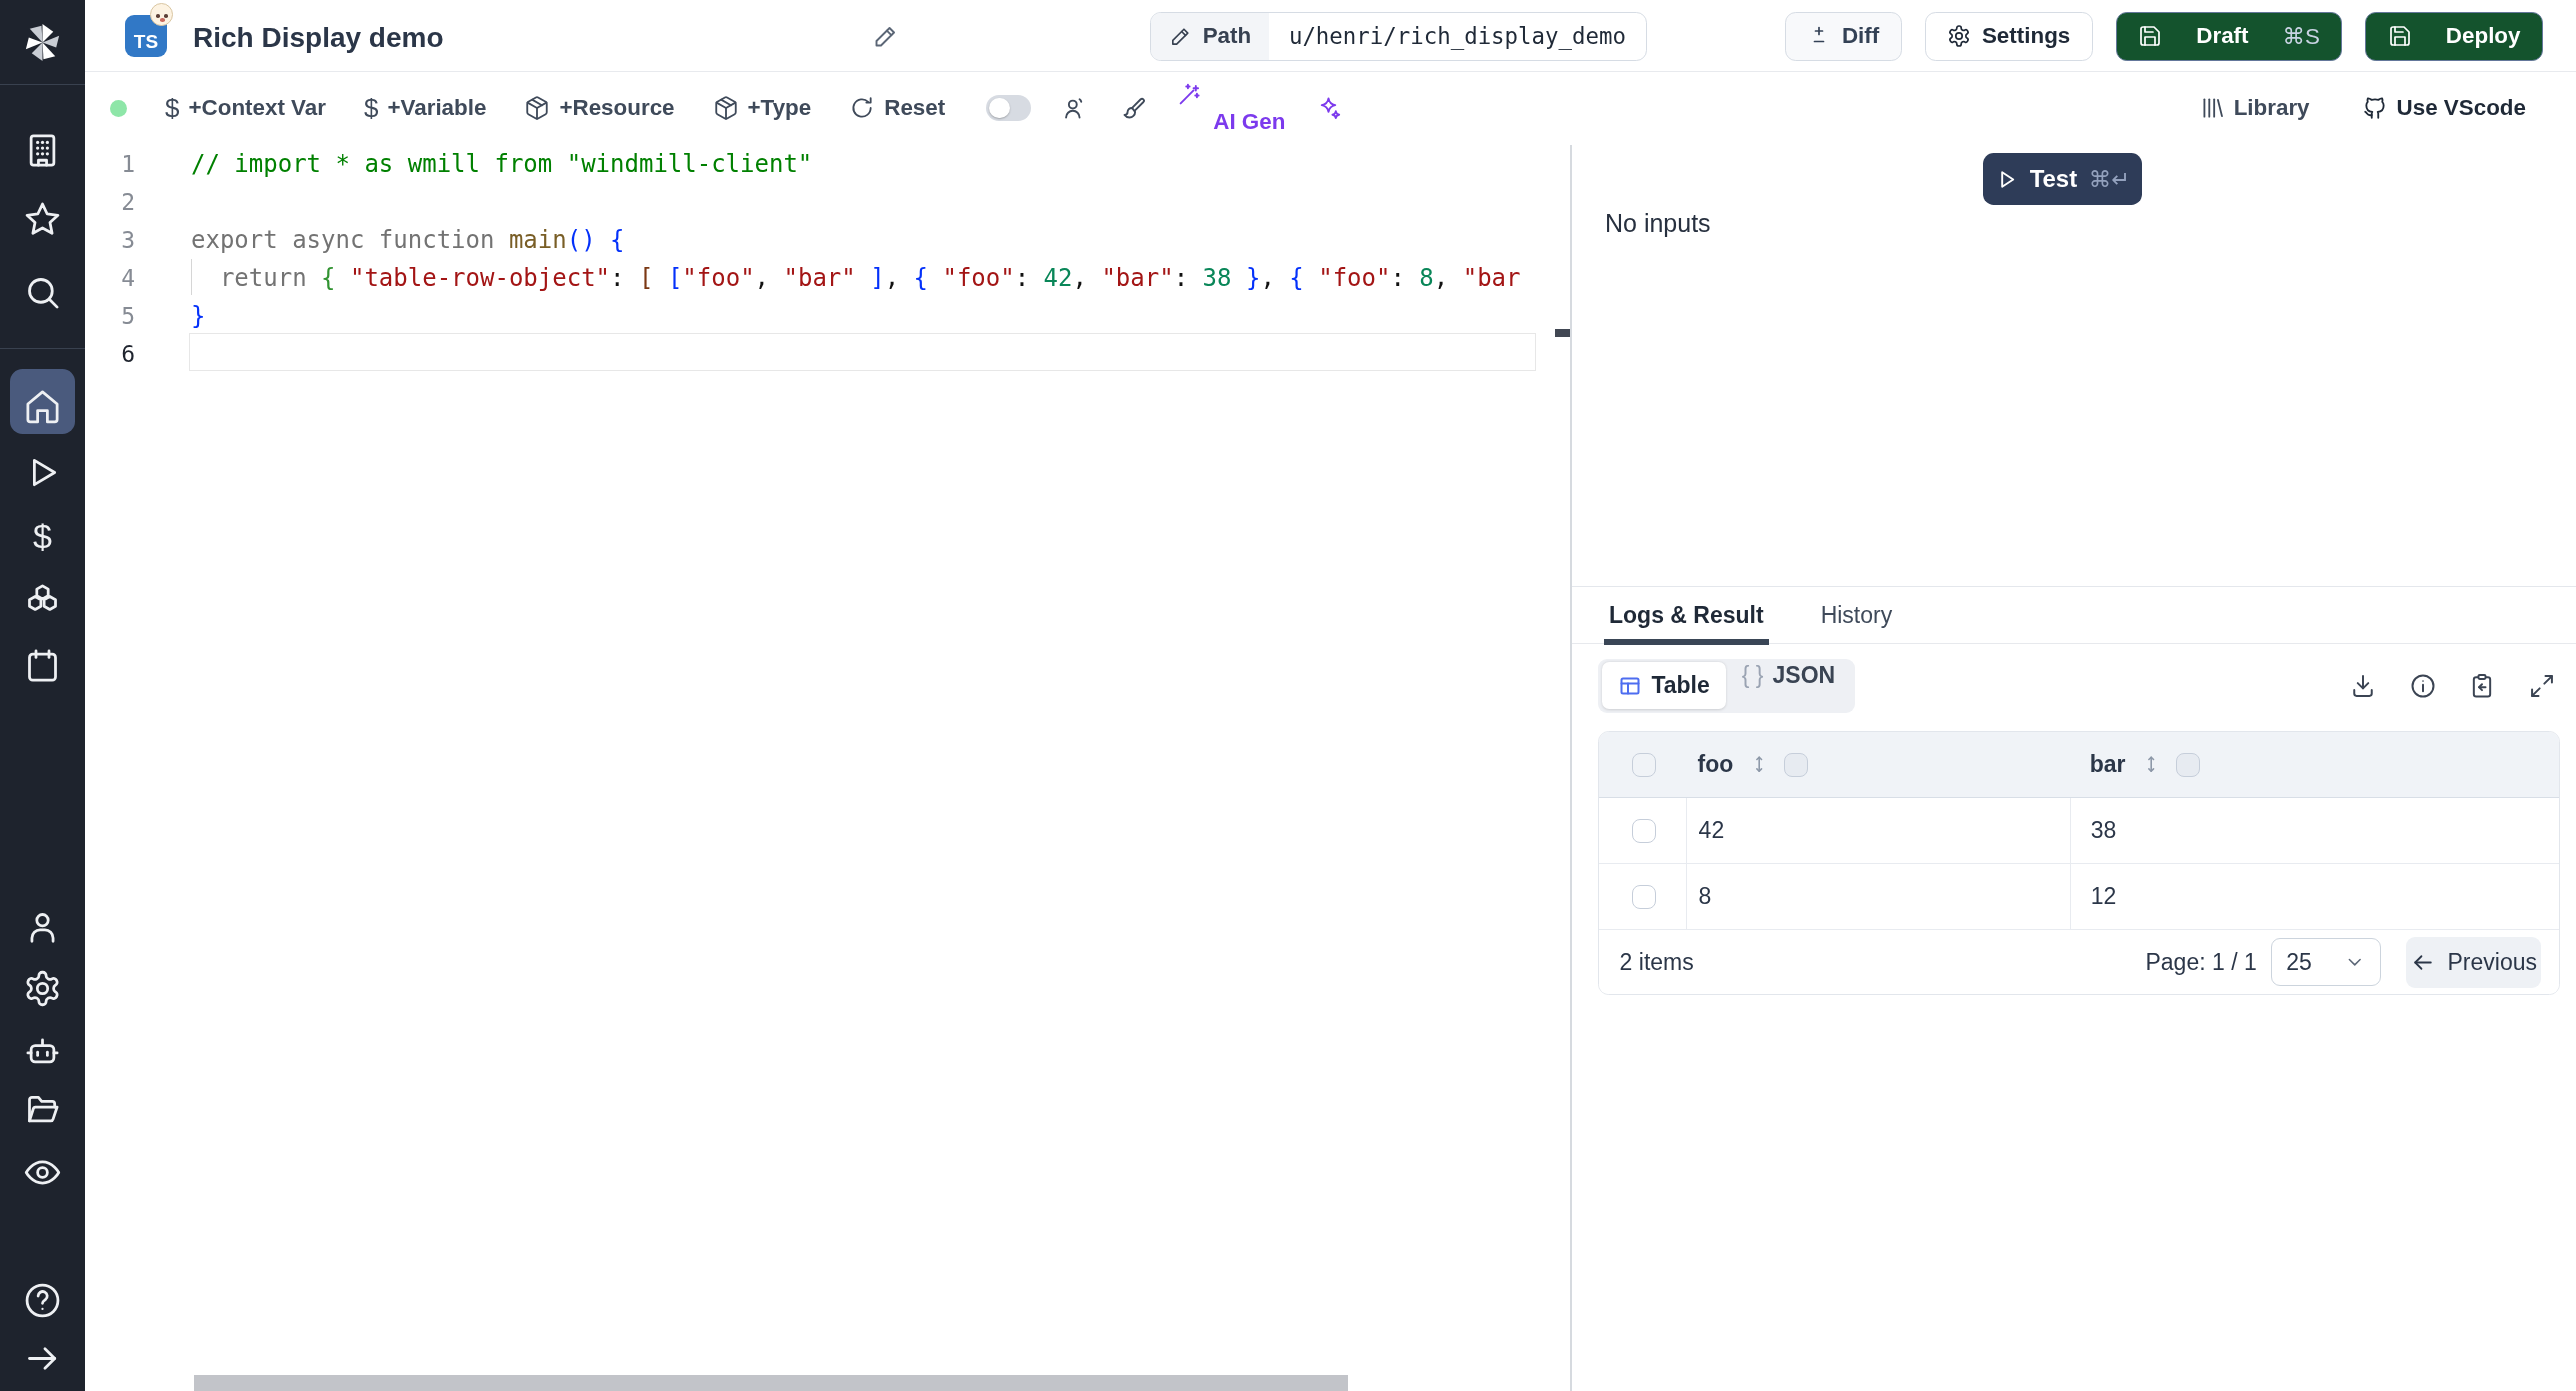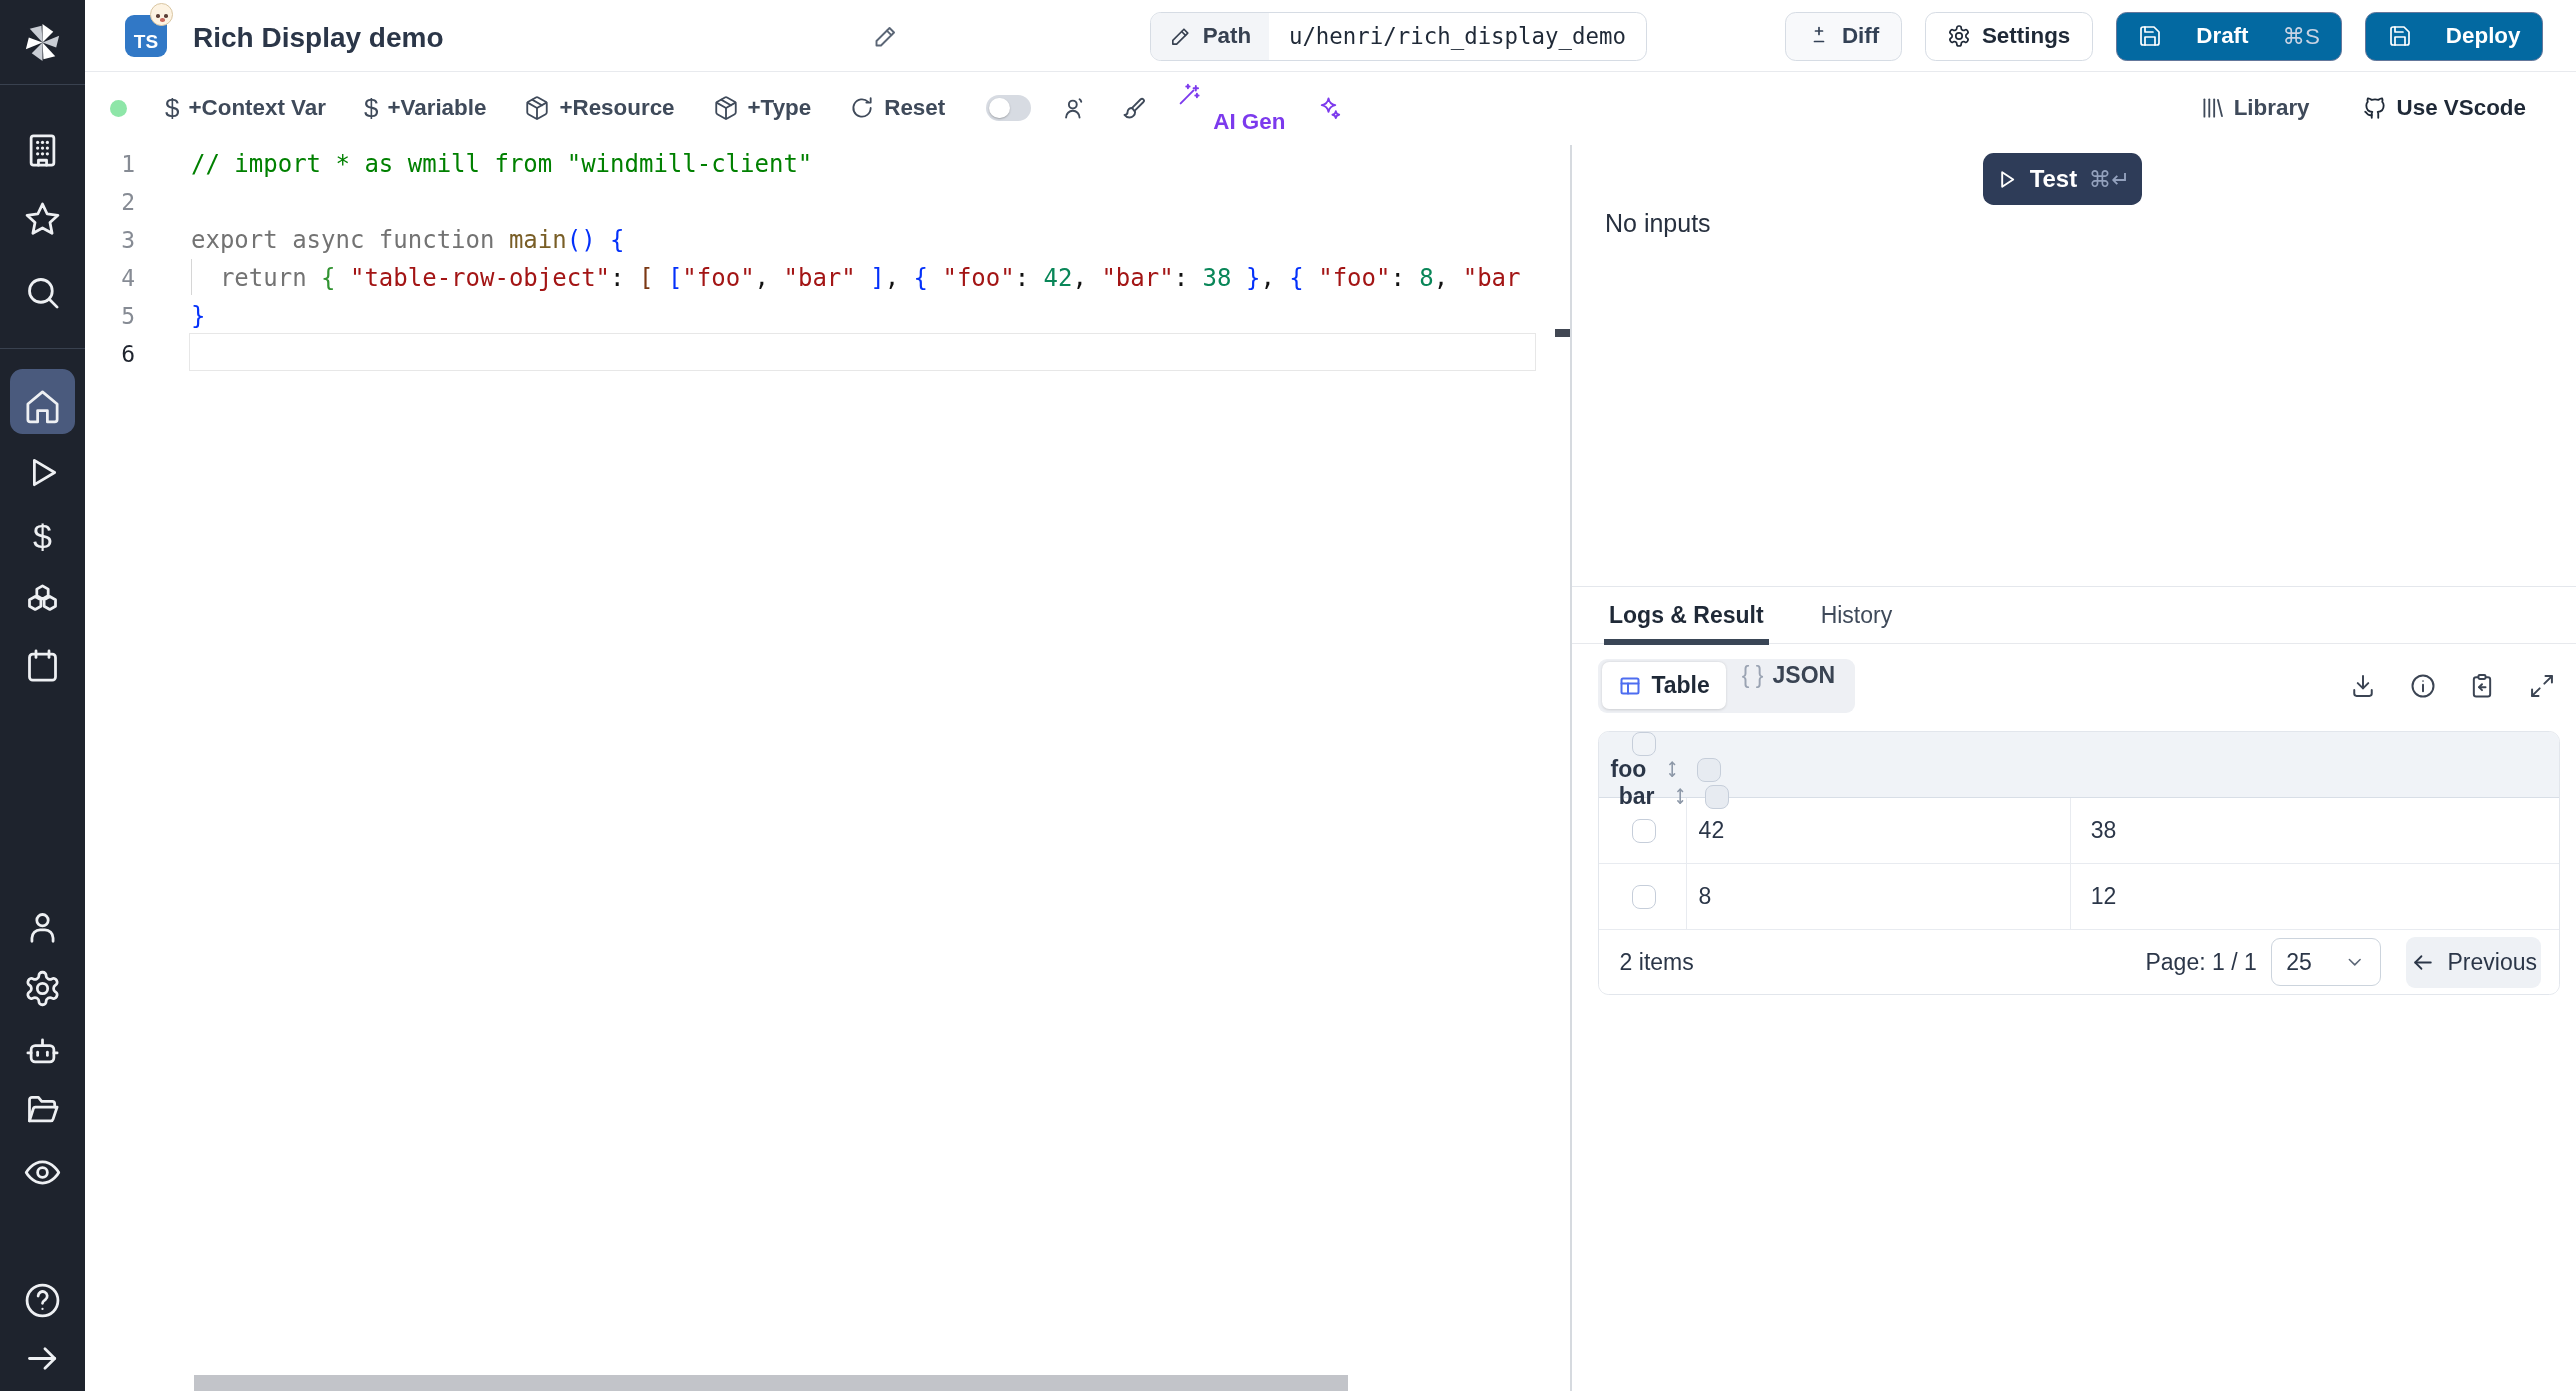--- a/index.html
+++ b/index.html
@@ -29,21 +29,21 @@
   .tb-pencil svg.ic { width:27px; height:27px; }
   .path-widget { position:absolute; left:1065px; top:11.6px; height:49px; display:flex; align-items:stretch; border:0.9px solid #d6dce4; border-radius:10.7px; overflow:hidden; background:#fff; }
   .path-left { display:flex; align-items:center; gap:10.7px; background:#f3f5f8; padding:0 18px; color:#374151; font-size:22.4px; font-weight:600; }
   .path-left svg.ic { width:23px; height:23px; }
   .path-value { display:flex; align-items:center; padding:0 19.7px; font-family:"DejaVu Sans Mono", monospace; font-size:22.4px; color:#1f2937; }
   .tb-actions { position:absolute; right:33px; top:11.6px; height:49px; display:flex; gap:23px; }
   .btn { display:flex; align-items:center; gap:10.7px; height:49px; border-radius:10.7px; font-size:22.4px; font-weight:600; padding:0 21.5px; cursor:pointer; }
   .btn svg.ic { width:24px; height:24px; }
   .btn-ghost { background:#f8f9fb; border:0.9px solid #d6dce4; color:#334155; }
   .btn-white { background:#fff; border:0.9px solid #d6dce4; color:#1f2937; }
-  .btn-slate { background:#0369a1; color:#fff; border:0.9px solid #64779b;gap:34px; }
+  .btn-slate { background:#14532d; color:#fff; border:0.9px solid #64779b;gap:34px; }
   .btn-slate .kbd { color:#c9d3e3; font-weight:400; }
 
   
   .toolbar { position:absolute; left:85px; top:72px; width:2491px; height:72px; background:#fff; display:flex; align-items:center; }
   .tool-dot { width:17px; height:17px; border-radius:50%; background:#8ee6a8; margin-left:25px; }
   .tool-item { display:flex; align-items:center; gap:9px; color:#3f4a5a; font-size:22.4px; font-weight:600; margin-left:38px; cursor:pointer; }
   .tool-item svg.ic { width:26px; height:26px; }
   .tool-dollar { font-size:26px; font-weight:400; }
   .toggle { margin-left:41px; width:45px; height:26px; border-radius:13.4px; background:#d7dbe2; position:relative; cursor:pointer; }
   .toggle .knob { position:absolute; left:2.7px; top:2.7px; width:20.6px; height:20.6px; background:#fff; border-radius:50%; box-shadow:0 0.9px 1.8px rgba(0,0,0,.25); }
@@ -93,21 +93,21 @@
   .search-row { display:flex; align-items:center; margin-top:9px; height:63px; }
   .search-input { width:623px; height:59px; border:1.8px solid #cfd6de; border-radius:12.5px; font-size:23px; color:#1f2937; padding:0 21.5px; outline:none; font-family:"Liberation Sans", sans-serif; }
   .search-input::placeholder { color:#9ba5b4; }
   .dl-csv { display:flex; align-items:center; gap:12.5px; margin-left:25px; font-size:23px; font-weight:600; color:#27303f; cursor:pointer; }
   .dl-csv svg.ic { width:25px; height:25px; }
   .kebab { margin-left:auto; margin-right:7.2px; cursor:pointer; color:#27303f; }
   .kebab svg.ic { width:27px; height:27px; }
 
   
   .rtable { margin-top:18px; width:962px; border:0.9px solid #e2e6ec; border-radius:10.7px; overflow:hidden; }
-  .rt-header { height:66px; background:#f0f3f7; display:flex; align-items:center; border-bottom:0.9px solid #d8dee6;flex-direction:column; }
+  .rt-header { height:66px; background:#f0f3f7; display:flex; align-items:center; border-bottom:0.9px solid #d8dee6; }
   .rt-row { height:66px; display:flex; align-items:center; border-bottom:0.9px solid #e8ebf0; background:#fff; }
   .rt-cell-cb { width:87px; display:flex; align-items:center; padding-left:33px; align-self:stretch; }
   .rt-col-foo { width:384px; display:flex; align-items:center; gap:14.3px; padding-left:11.6px; align-self:stretch; }
   .rt-col-bar { flex:1; display:flex; align-items:center; gap:14.3px; padding-left:19.7px; align-self:stretch; }
   .rt-row .rt-col-foo, .rt-row .rt-col-bar { border-left:0.9px solid #e8ebf0; }
   .checkbox { width:24px; height:24px; border:1.8px solid #c6ceda; border-radius:8px; background:#fff; cursor:pointer; flex:none; }
   .checkbox.hdr { background:transparent; }
   .checkbox.colsel { background:#e7ebf1; }
   .col-label { font-size:23px; font-weight:bold; color:#2b3648; }
   .sort-icon { color:#8d98a8; cursor:pointer; }

